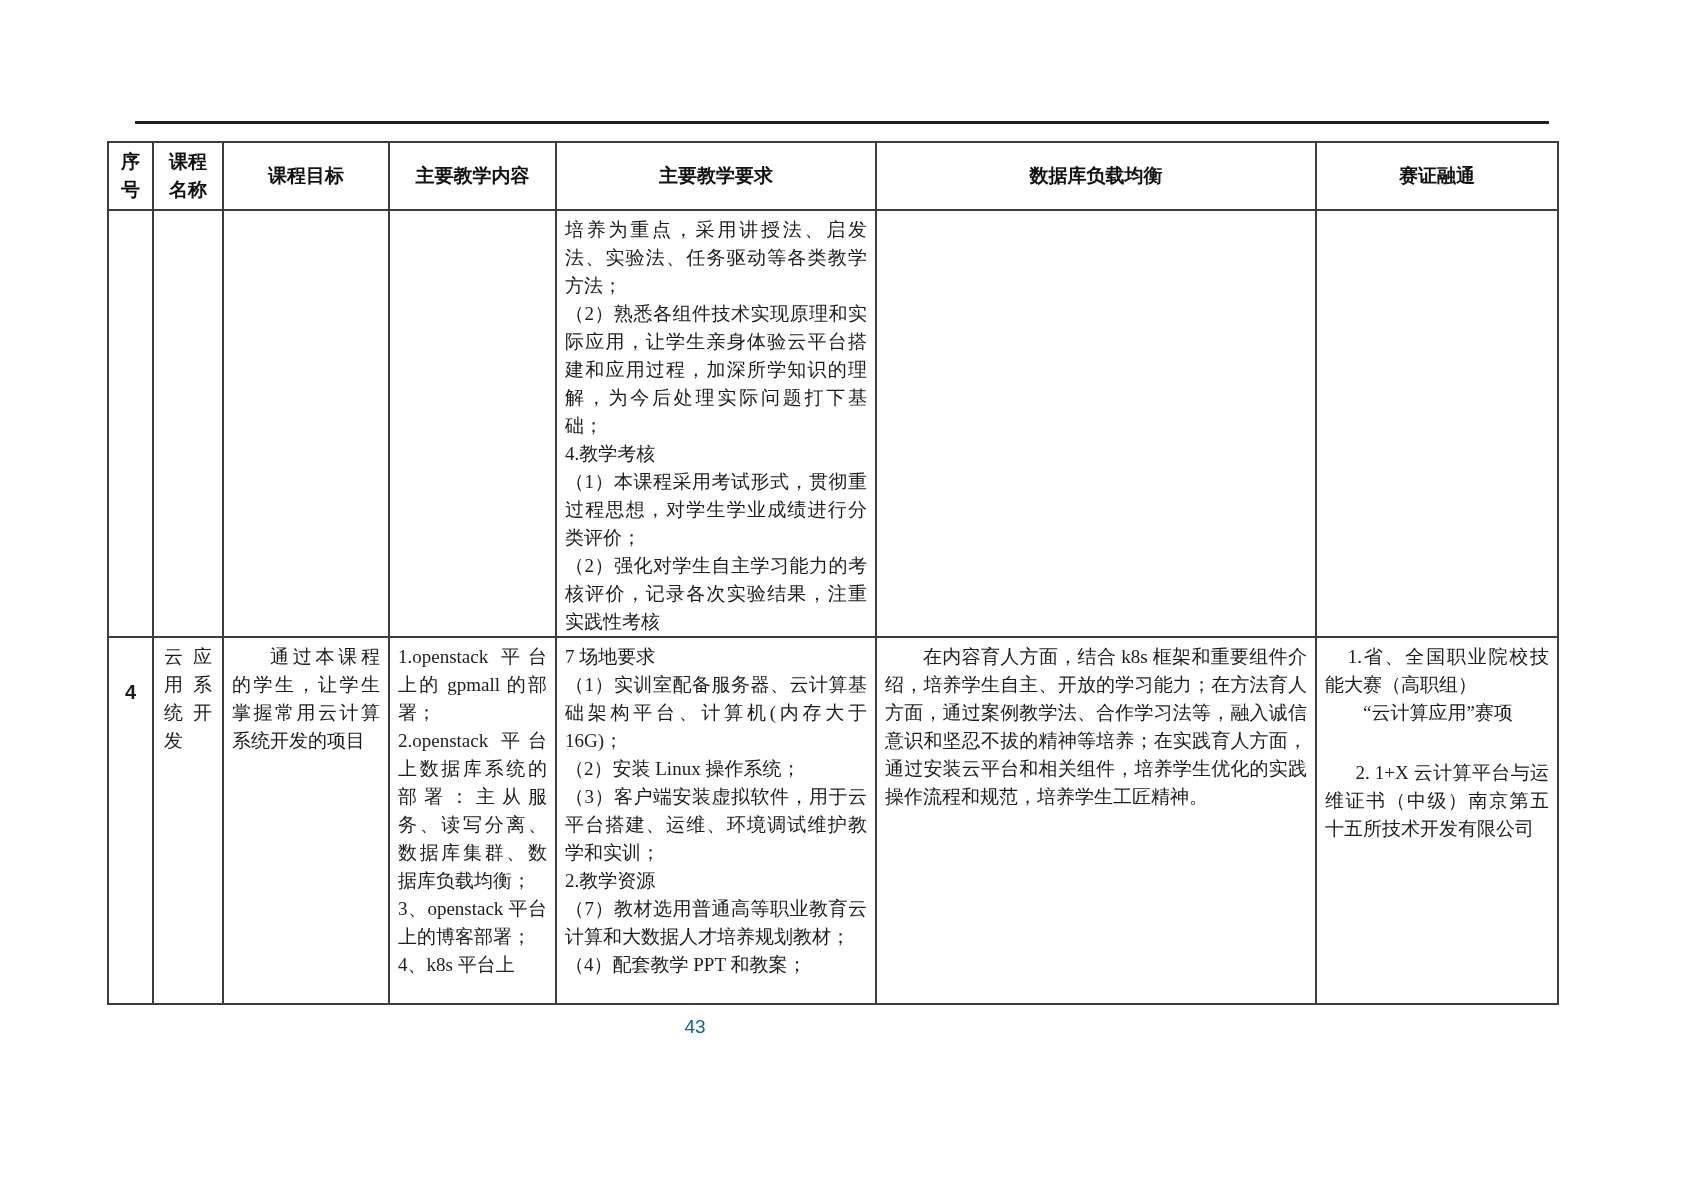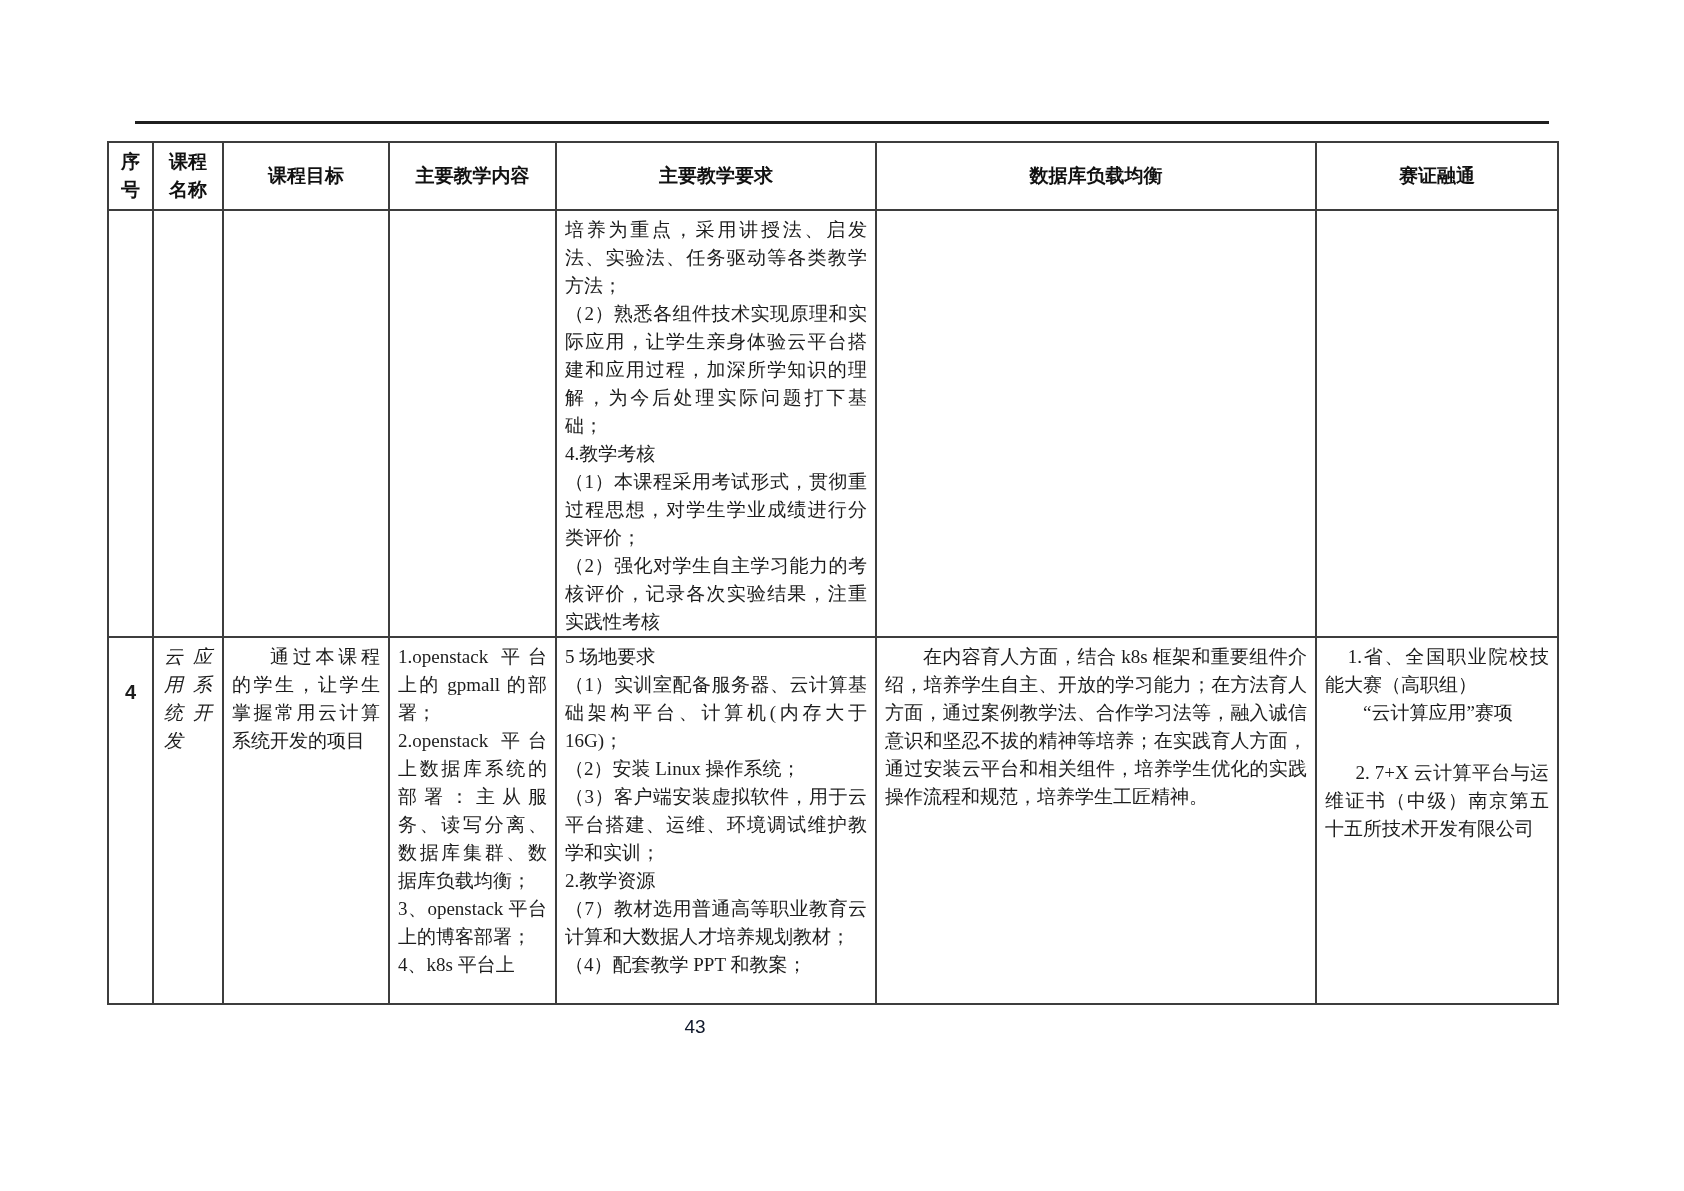--- a/index.html
+++ b/index.html
@@ -63,35 +63,34 @@
   td.seq-cell {
     text-align: center;
     font-family: "Liberation Sans", "DejaVu Sans", sans-serif;
     font-weight: bold;
     font-size: 20px;
     padding-top: 40px;
   }
   td.cname-cell {
     padding-left: 10px;
     padding-right: 10px;
-    font-style: italic;
   }
   .indent1  { text-indent: 1.2em; font-family: Liberation Serif, serif; }
   .indent15 { text-indent: 1.6em; }
   .indent2  { text-indent: 2em; }
   .blank-line { min-height: 32px; }
   .page-number {
     position: absolute;
     top: 1016px;
     left: 0;
     width: 1390px;
     text-align: center;
     font-family: "Liberation Sans", "DejaVu Sans", sans-serif;
     font-size: 19px;
-    color: #0f172a;
+    color: #0369a1;
   }
 </style>
 </head>
 <body>
 
 <div class="page">
 
   <div class="top-rule"></div>
 
   <table class="course-table">
@@ -137,36 +136,36 @@
         <td>
           <p class="indent2">通过本课程的学生，让学生掌握常用云计算系统开发的项目</p>
         </td>
         <td>
           <p>1.openstack 平台上的 gpmall 的部署；</p>
           <p>2.openstack 平台上数据库系统的部署：主从服务、读写分离、数据库集群、数据库负载均衡；</p>
           <p>3、openstack 平台上的博客部署；</p>
           <p>4、k8s 平台上</p>
         </td>
         <td>
-          <p>5 场地要求</p>
+          <p>7 场地要求</p>
           <p>（1）实训室配备服务器、云计算基础架构平台、计算机(内存大于 16G)；</p>
           <p>（2）安装 Linux 操作系统；</p>
           <p>（3）客户端安装虚拟软件，用于云平台搭建、运维、环境调试维护教学和实训；</p>
           <p>2.教学资源</p>
           <p>（7）教材选用普通高等职业教育云计算和大数据人才培养规划教材；</p>
           <p>（4）配套教学 PPT 和教案；</p>
         </td>
         <td>
           <p class="indent2">在内容育人方面，结合 k8s 框架和重要组件介绍，培养学生自主、开放的学习能力；在方法育人方面，通过案例教学法、合作学习法等，融入诚信意识和坚忍不拔的精神等培养；在实践育人方面，通过安装云平台和相关组件，培养学生优化的实践操作流程和规范，培养学生工匠精神。</p>
         </td>
         <td>
           <p class="indent1">1.省、全国职业院校技能大赛（高职组）</p>
           <p class="indent2">“云计算应用”赛项</p>
           <p class="blank-line"></p>
-          <p class="indent15">2. 7+X 云计算平台与运维证书（中级）南京第五十五所技术开发有限公司</p>
+          <p class="indent15">2. 1+X 云计算平台与运维证书（中级）南京第五十五所技术开发有限公司</p>
         </td>
       </tr>
     </tbody>
   </table>
 
   <div class="page-number">43</div>
 
 </div>
 
 </body></html>

